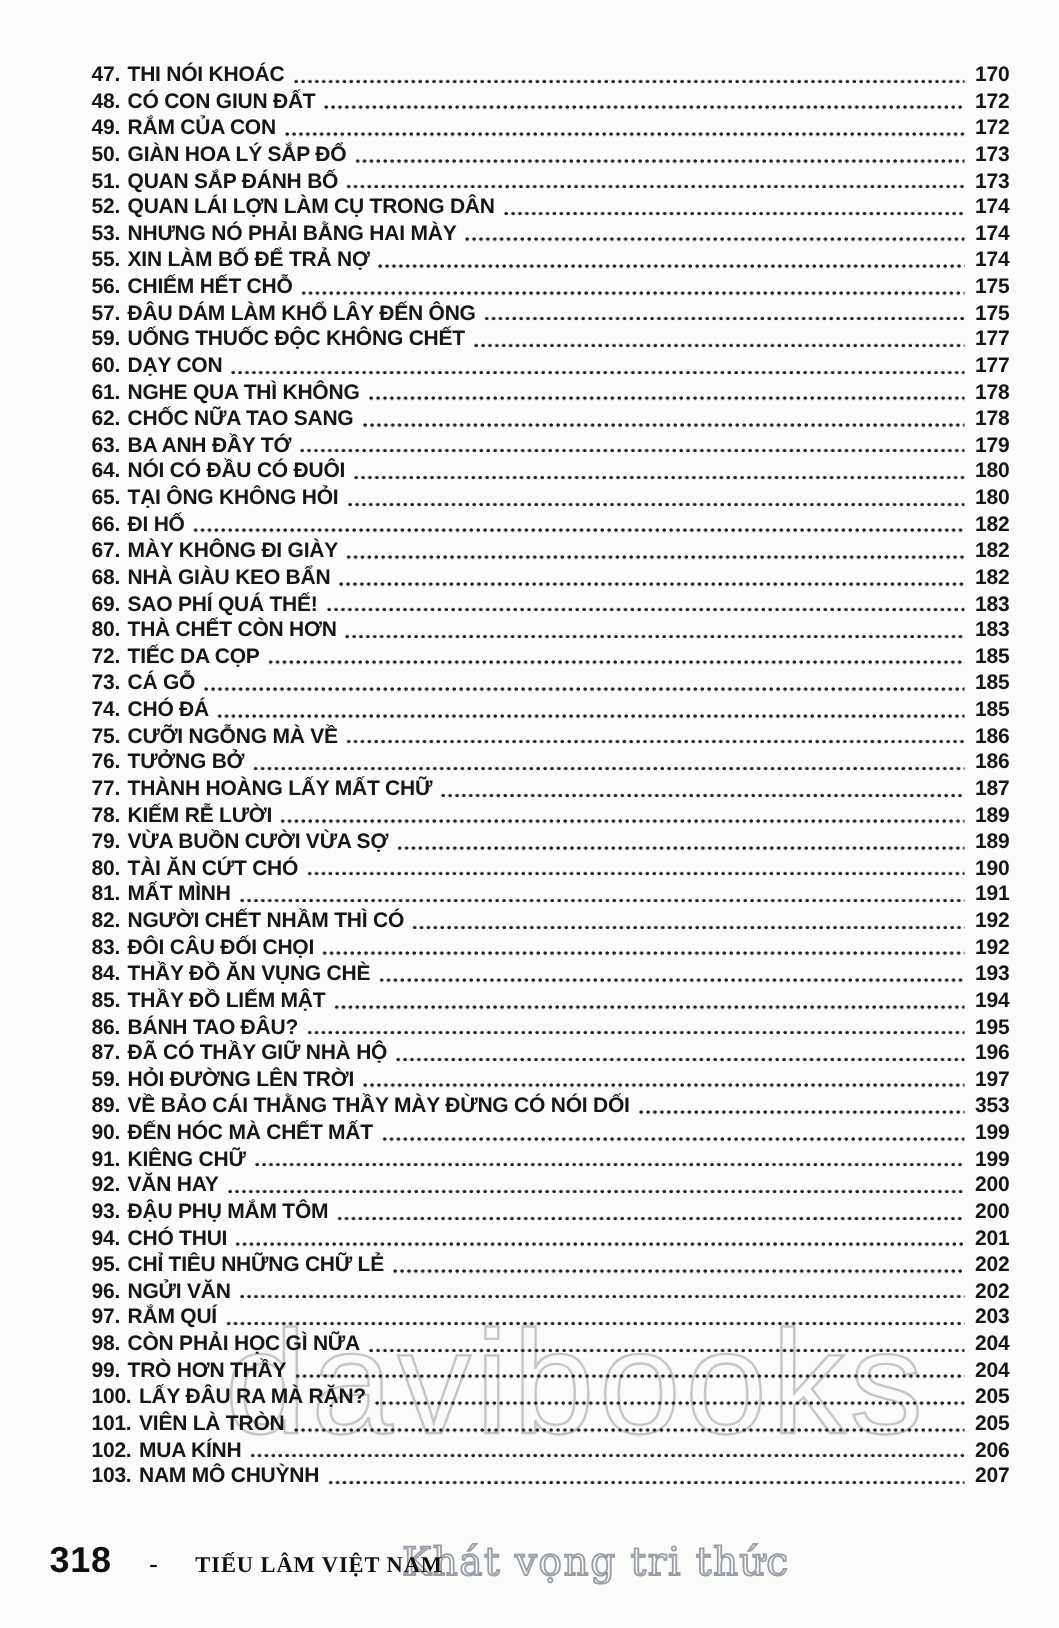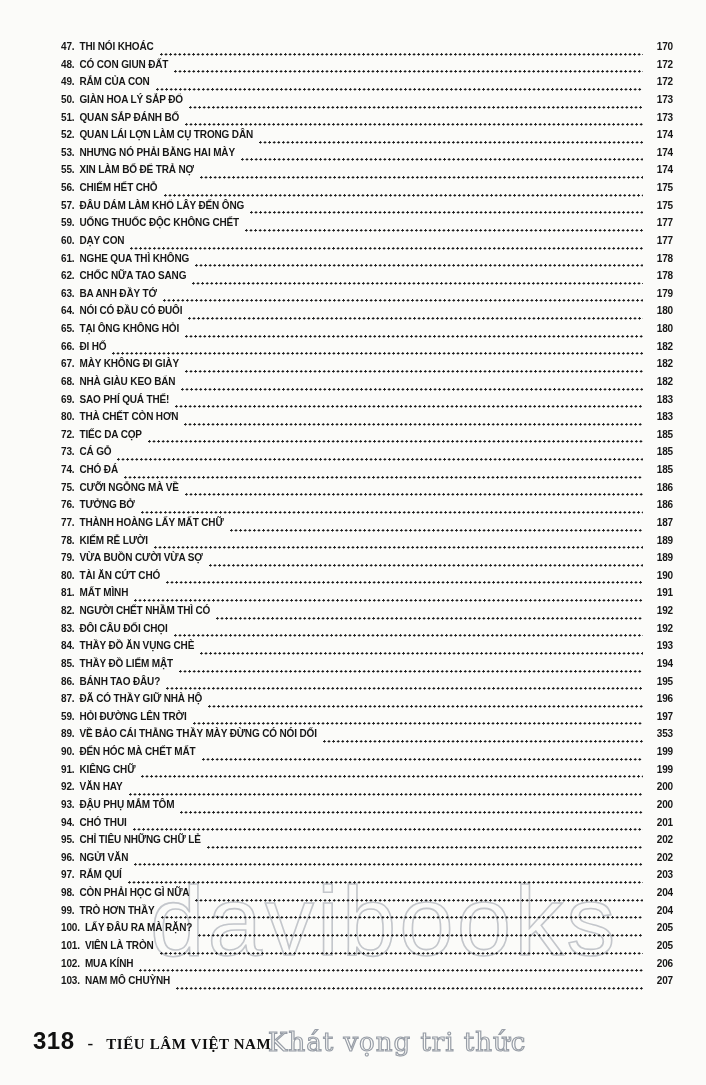--- a/index.html
+++ b/index.html
@@ -15,21 +15,21 @@
   
   .toc {
     position:absolute;
     top:41px; left:61px; right:33px;
     z-index:2;
   }
   .toc-row {
     display:flex;
     align-items:baseline;
     height:17.64px;
-    font-size:10px;
+    font-size:14px;
     font-weight:bold;
     color:#161616;
     letter-spacing:-0.15px;
     white-space:nowrap;
   }
   .toc-num { margin-right:5px; }
   .toc-leader {
     flex:1;
     align-self:flex-end;
     height:3px;
@@ -65,21 +65,21 @@
     user-select:none;
   }
 
   
   .footer {
     position:absolute;
     left:33px; top:1027px;
     z-index:3;
     display:flex;
     align-items:baseline;
-    gap:13px;
+    gap:25px;
     color:#101010;
     white-space:nowrap;
   }
   .footer-num {
     font-size:24px;
     font-weight:bold;
     letter-spacing:0.5px;
   }
   .footer-sep {
     font-size:17px;

